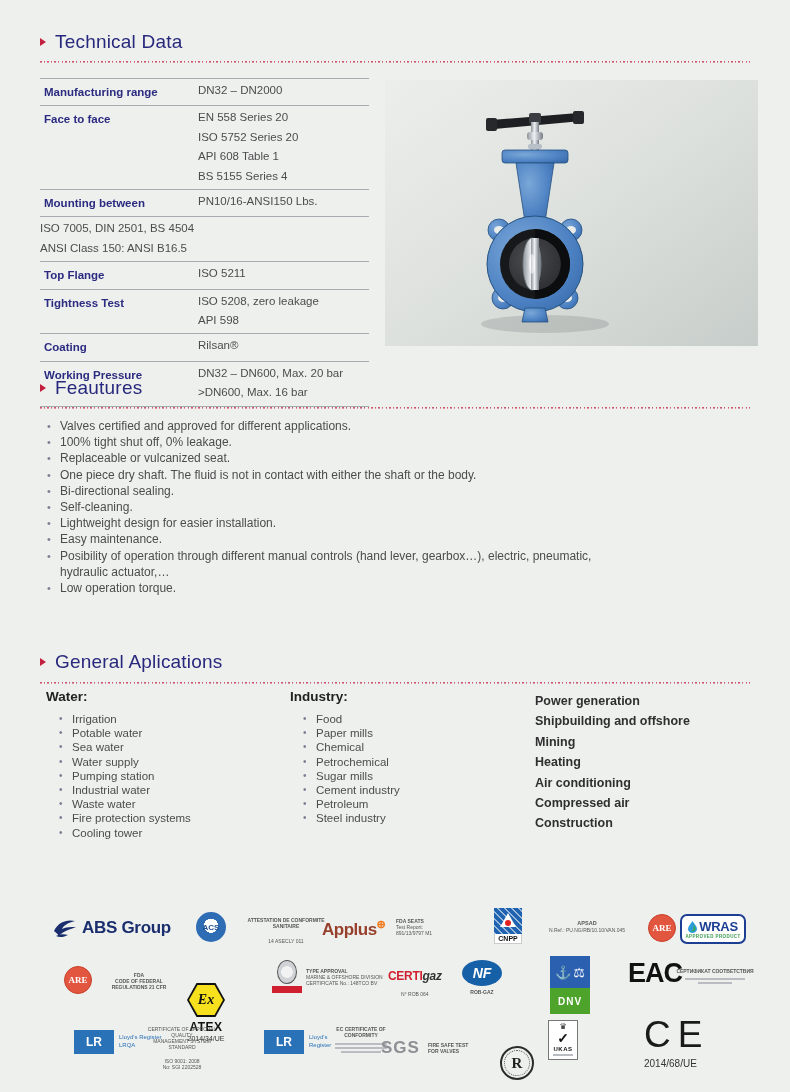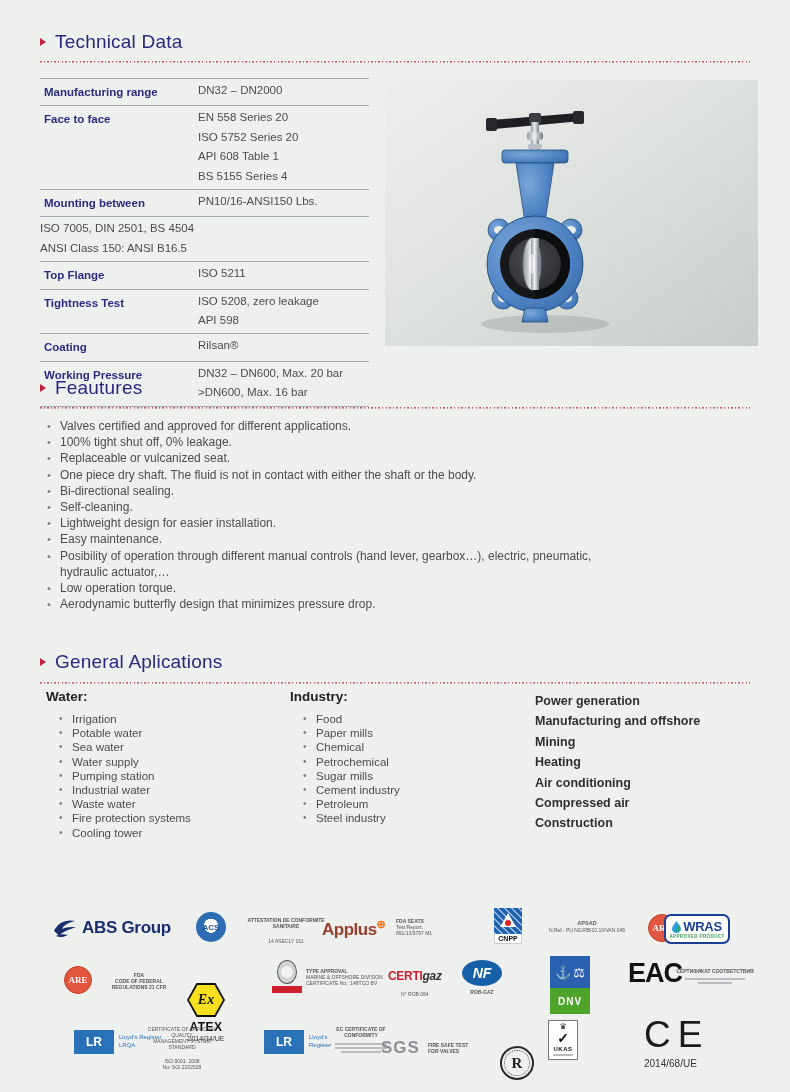--- a/index.html
+++ b/index.html
@@ -271,21 +271,20 @@
     <li>Valves certified and approved for different applications.</li>
     <li>100% tight shut off, 0% leakage.</li>
     <li>Replaceable or vulcanized seat.</li>
     <li>One piece dry shaft. The fluid is not in contact with either the shaft or the body.</li>
     <li>Bi-directional sealing.</li>
     <li>Self-cleaning.</li>
     <li>Lightweight design for easier installation.</li>
     <li>Easy maintenance.</li>
     <li style="max-width:560px;">Posibility of operation through different manual controls (hand lever, gearbox…), electric, pneumatic, hydraulic actuator,…</li>
     <li>Low operation torque.</li>
-    <li>Aerodynamic butterfly design that minimizes pressure drop.</li>
   </ul>
 
   <div class="sec-title" style="top:651px;">
     <span class="tri"></span>
     <span class="txt">General Aplications</span>
   </div>
   <div class="dotline" style="top:681px;"></div>
 
   <div class="appcol" style="left:46px; top:689px; width:230px;">
     <h3>Water:</h3>
@@ -311,21 +310,21 @@
       <li>Petrochemical</li>
       <li>Sugar mills</li>
       <li>Cement industry</li>
       <li>Petroleum</li>
       <li>Steel industry</li>
     </ul>
   </div>
 
   <div class="sectors">
     <div>Power generation</div>
-    <div>Manufacturing and offshore</div>
+    <div>Shipbuilding and offshore</div>
     <div>Mining</div>
     <div>Heating</div>
     <div>Air conditioning</div>
     <div>Compressed air</div>
     <div>Construction</div>
   </div>
 
   <div class="logo abs" style="left:52px; top:916px;">
     <svg width="26" height="24" viewBox="0 0 26 24">
       <path d="M2 15 C6 6 15 3 23 5 C16 7 12 9 10 13 C14 11 19 11 24 11 C17 14 11 15 7 20 C6 18 4 17 2 15 Z" fill="#1a2e6e"></path>
@@ -361,21 +360,21 @@
   </div>
   <div class="logo tinyblock" style="left:532px; top:920px; width:110px; text-align:center;">
     <div class="t5" style="font-weight:bold;">APSAD</div>
     <div class="t4">N.Ref.: PU.NG/RB/10.10/VAN.045</div>
   </div>
 
   <div class="logo circ-red" style="left:648px; top:914px;">
     <span>ARE</span>
   </div>
 
-  <div class="logo wras" style="left:664px; top:914px;">
+  <div class="logo wras" style="left:680px; top:914px;">
     <div class="row1">
       <svg width="9" height="12" viewBox="0 0 9 12">
         <path d="M4.5 0 C6.5 3 9 5.5 9 8 A4.5 4 0 0 1 0 8 C0 5.5 2.5 3 4.5 0 Z" fill="#2d9cdb"></path>
         <path d="M4.5 2 C6 4.3 7.6 6.2 7.6 8 A3.1 2.8 0 0 1 3 10 C6 9 6.2 5.5 4.5 2 Z" fill="#3ba856"></path>
       </svg>
       <span class="wlbl">WRAS</span>
     </div>
     <span class="wsub">APPROVED PRODUCT</span>
   </div>
 

